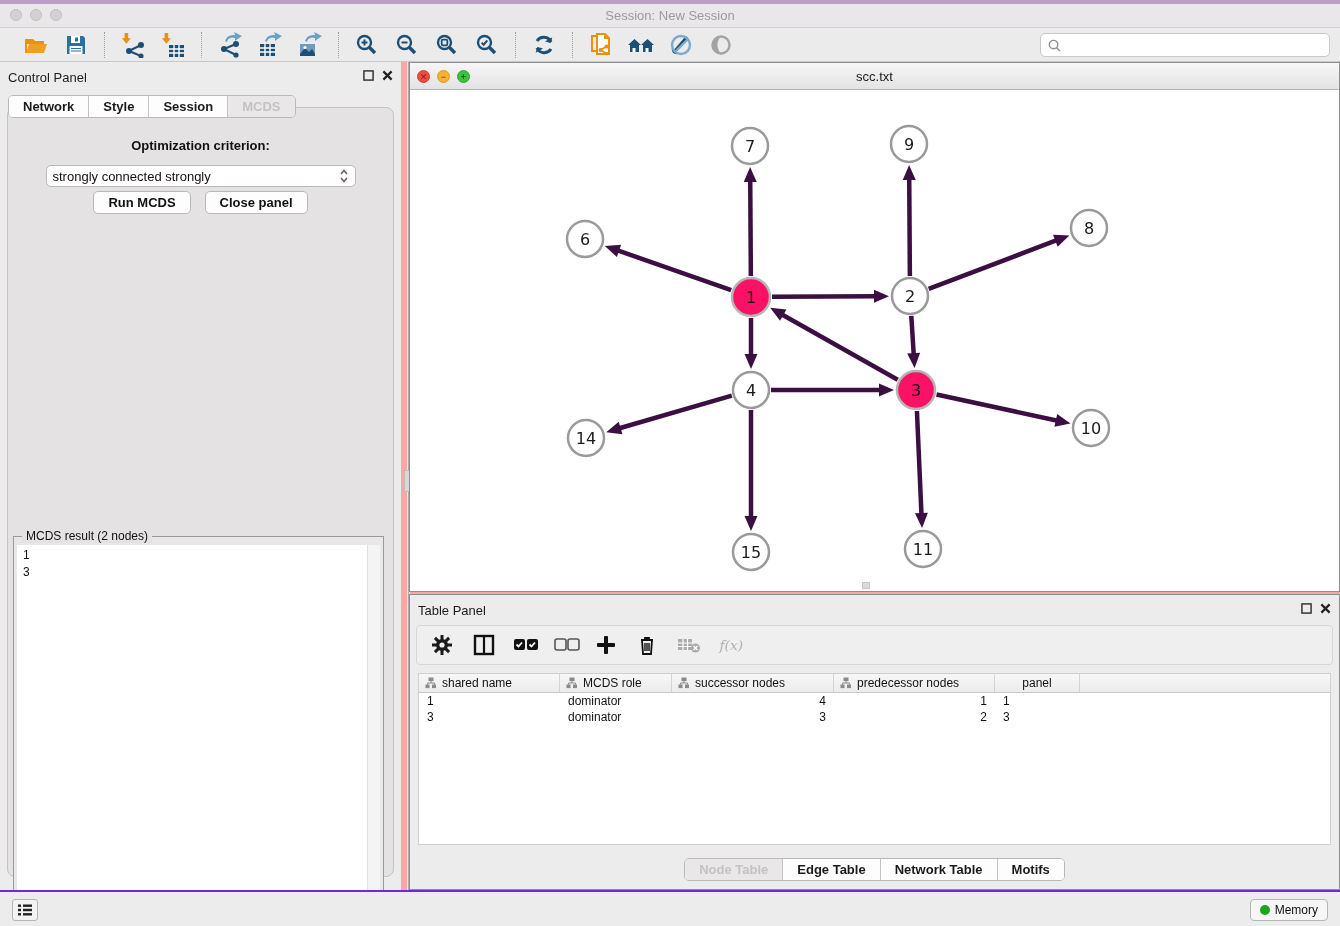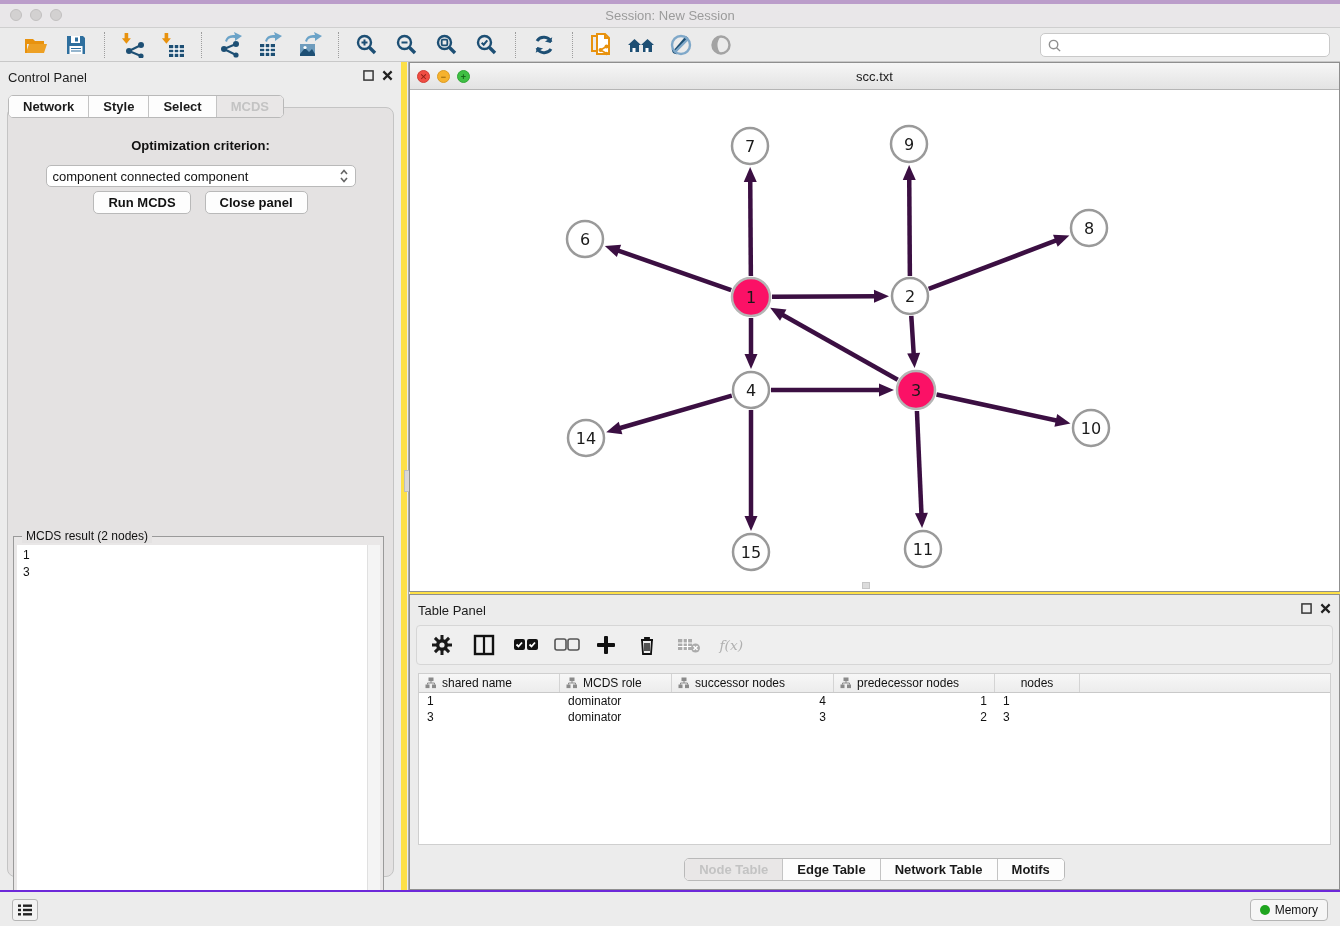--- a/index.html
+++ b/index.html
@@ -1,18 +1,18 @@
 <!DOCTYPE html>
 <html><head>
 <meta charset="utf-8">
 <style>
   * { margin:0; padding:0; box-sizing:border-box; }
   html,body { width:1340px; height:926px; overflow:hidden; background:#ececec;
               font-family:"Liberation Sans","DejaVu Sans",sans-serif; }
-  .app { position:relative; width:1340px; height:926px; background:#fde047; }
+  .app { position:relative; width:1340px; height:926px; background:#fca5a5; }
 
   
   .titlebar { position:absolute; left:0; top:0; width:100%; height:28px;
               background:#e9e7e9; border-bottom:1px solid #cfcfcf; }
   .purple-strip { position:absolute; left:0; top:0; width:100%; height:4px; background:#bb9dca; }
   .lights { position:absolute; left:10px; top:9px; display:flex; gap:8px; }
   .light { width:12px; height:12px; border-radius:50%; background:#d3d1d1; border:1px solid #c2c0c0; }
   .tb-title { position:absolute; left:0; right:0; top:8px; text-align:center;
               font-size:13px; color:#9b9b9b; }
 
@@ -297,28 +297,28 @@
           </svg>
           <svg width="11" height="11" viewBox="0 0 12 12">
             <path d="M1.5 1.5 L10.5 10.5 M10.5 1.5 L1.5 10.5" stroke="#222" stroke-width="2.4"></path>
           </svg>
         </div>
       </div>
       <div class="cp-tabs">
         <div class="tabgroup">
           <div class="tab">Network</div>
           <div class="tab">Style</div>
-          <div class="tab">Select</div>
+          <div class="tab">Session</div>
           <div class="tab active">MCDS</div>
         </div>
       </div>
       <div class="cp-body">
         <div class="opt-label">Optimization criterion:</div>
         <div class="selectbox">
-          <span class="sel-text">component connected component</span>
+          <span class="sel-text">strongly connected strongly</span>
           <svg width="10" height="14" viewBox="0 0 10 14">
             <path d="M2 5 L5 1.5 L8 5" fill="none" stroke="#666" stroke-width="1.6"></path>
             <path d="M2 9 L5 12.5 L8 9" fill="none" stroke="#666" stroke-width="1.6"></path>
           </svg>
         </div>
         <div class="btn-row">
           <button class="mac-btn">Run MCDS</button>
           <button class="mac-btn">Close panel</button>
         </div>
         <div class="fieldset">
@@ -505,21 +505,21 @@
             <div class="th" style="width: 161px;">
               <svg width="12" height="12" viewBox="0 0 12 12">
                 <rect x="3.5" y="0.5" width="5" height="3.6" fill="#8a8a8a"></rect>
                 <rect x="0.5" y="7.5" width="4" height="3.6" fill="#8a8a8a"></rect>
                 <rect x="7" y="7.5" width="4" height="3.6" fill="#8a8a8a"></rect>
                 <path d="M6 4 v2 M2.5 7.5 v-1.5 h7 v1.5" stroke="#8a8a8a" fill="none"></path>
               </svg>
               <span>predecessor nodes</span>
             </div>
             <div class="th center" style="width: 85px;">
-              <span>nodes</span>
+              <span>panel</span>
             </div>
           </div>
         <div>
             <div class="trow">
               <div class="td" style="width: 141px;">1</div>
               <div class="td" style="width: 112px;">dominator</div>
               <div class="td r" style="width: 162px;">4</div>
               <div class="td r" style="width: 161px;">1</div>
               <div class="td" style="width: 85px;">1</div>
             </div>

